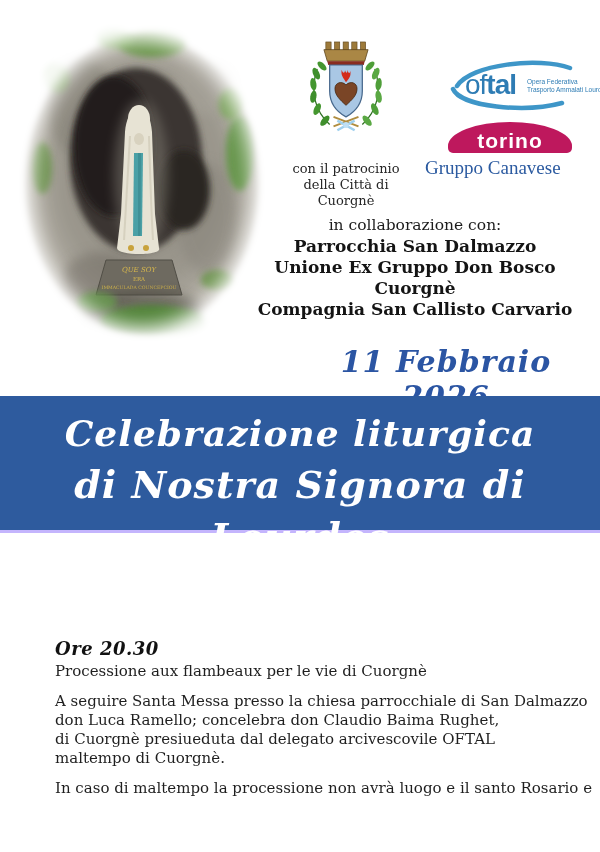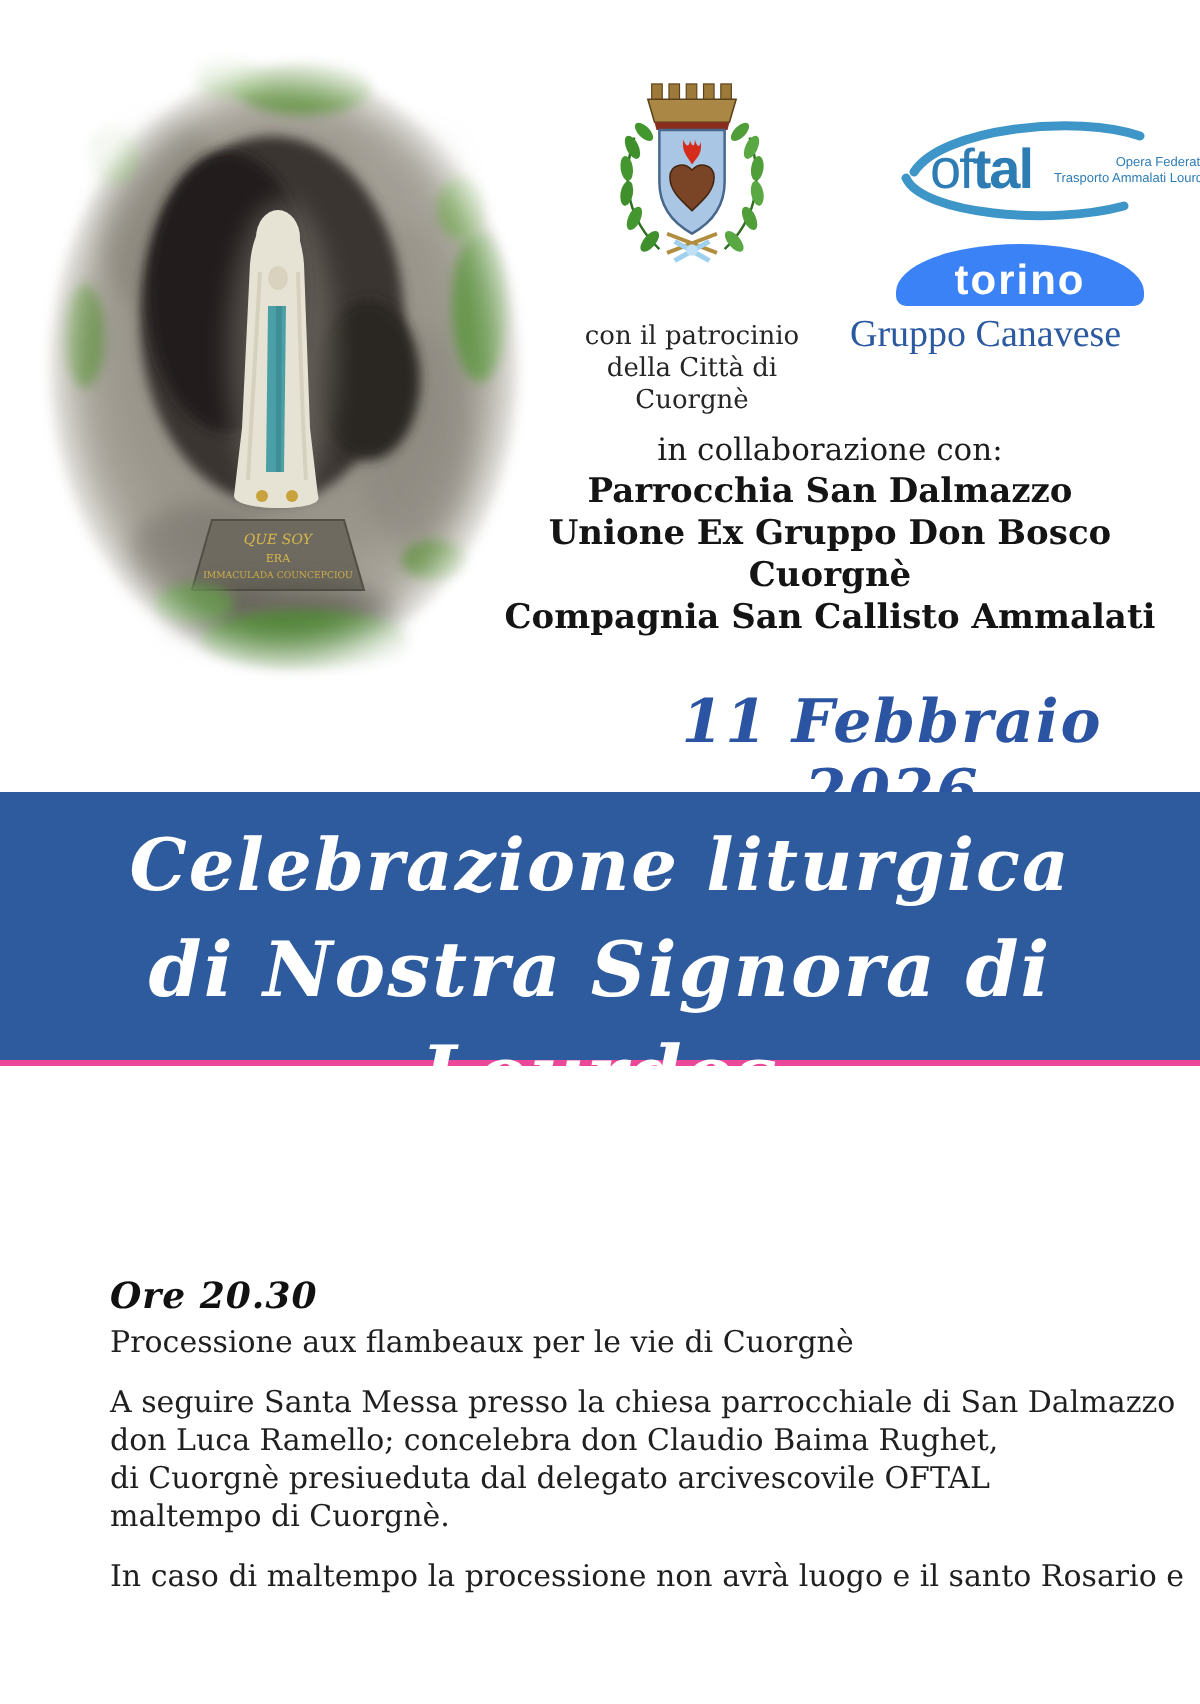--- a/index.html
+++ b/index.html
@@ -8,48 +8,48 @@
 
   
   .grotto{position:absolute;left:12px;top:18px;width:260px;height:332px;}
 
   
   .crest-block{position:absolute;left:288px;top:38px;width:116px;text-align:center;}
   .crest-caption{margin-top:17px;font-size:13px;line-height:16px;color:#262626;}
 
   
   .oftal-col{position:absolute;left:425px;top:56px;width:170px;}
-  .oftal-logo{position:relative;width:170px;height:62px;text-align:right;}
+  .oftal-logo{position:relative;width:170px;height:62px;}
   .oftal-swoosh{position:absolute;left:18px;top:0;}
   .oftal-text{position:absolute;left:40px;top:13px;font-family:"Liberation Sans",sans-serif;
               font-size:28px;color:#2e7cb4;letter-spacing:-1px;}
   .oftal-text .bold{font-weight:bold;}
   .oftal-tagline{position:absolute;left:102px;top:22px;font-family:"Liberation Sans",sans-serif;
                  font-size:6.5px;line-height:7.5px;color:#2e7cb4;white-space:nowrap;}
-  .torino-box{width:124px;height:31px;margin:4px auto 0;background:#3b82f6;
+  .torino-box{width:124px;height:31px;margin:4px auto 0;background:#be185d;
               border-radius:62px 62px 5px 5px / 24px 24px 5px 5px;
               text-align:center;line-height:37px;
               font-family:"Liberation Sans",sans-serif;font-weight:bold;font-size:21px;
               color:#ffffff;letter-spacing:1px;}
   .gruppo{margin-top:4px;text-align:left;font-family:"Liberation Serif",serif;
           font-size:19px;color:#2b5aa0;}
 
   
   .collab{position:absolute;left:240px;top:215px;width:350px;text-align:center;}
   .collab-intro{font-size:15.5px;line-height:21px;color:#1c1c1c;}
   .collab-partner{font-size:17px;font-weight:bold;line-height:21px;color:#141414;}
 
   
   .event-date{position:absolute;left:300px;top:344px;width:292px;text-align:center;
               font-size:30px;font-weight:bold;font-style:italic;color:#2b55a3;
               letter-spacing:1px;padding-bottom:3px;border-bottom:2px solid #2b55a3;}
 
   
   .banner{position:absolute;left:0;top:396px;width:600px;height:134px;background:#2e5b9e;
-          border-bottom:3px solid #ec4899;text-align:center;}
+          border-bottom:3px solid #c4b5fd;text-align:center;}
   .banner-line{color:#ffffff;font-style:italic;font-weight:bold;font-family:"DejaVu Serif",serif;}
   .banner-line1{font-size:36px;line-height:52px;margin-top:11px;letter-spacing:1px;}
   .banner-line2{font-size:38px;line-height:52px;letter-spacing:1px;}
 
   
   .body-block{position:absolute;left:55px;white-space:nowrap;}
   .time-heading{font-size:18px;font-weight:bold;font-style:italic;line-height:24px;
                 color:#111;margin-bottom:1px;letter-spacing:0.5px;}
   .body-line{font-size:15px;line-height:19px;color:#1f1f1f;}
   .sched1{top:561px;}
@@ -195,21 +195,21 @@
       </div>
     </div>
     <div class="torino-box">torino</div>
     <div class="gruppo">Gruppo Canavese</div>
   </div>
 
   <div class="collab">
     <div class="collab-intro">in collaborazione con:</div>
     <div class="collab-partner">Parrocchia San Dalmazzo</div>
     <div class="collab-partner">Unione Ex Gruppo Don Bosco Cuorgnè</div>
-    <div class="collab-partner">Compagnia San Callisto Ammalati</div>
+    <div class="collab-partner">Compagnia San Callisto Carvario</div>
   </div>
 
   <div class="event-date">11 Febbraio 2026</div>
 
   <div class="banner">
     <div class="banner-line banner-line1">Celebrazione liturgica</div>
     <div class="banner-line banner-line2">di Nostra Signora di Lourdes</div>
   </div>
 
 

